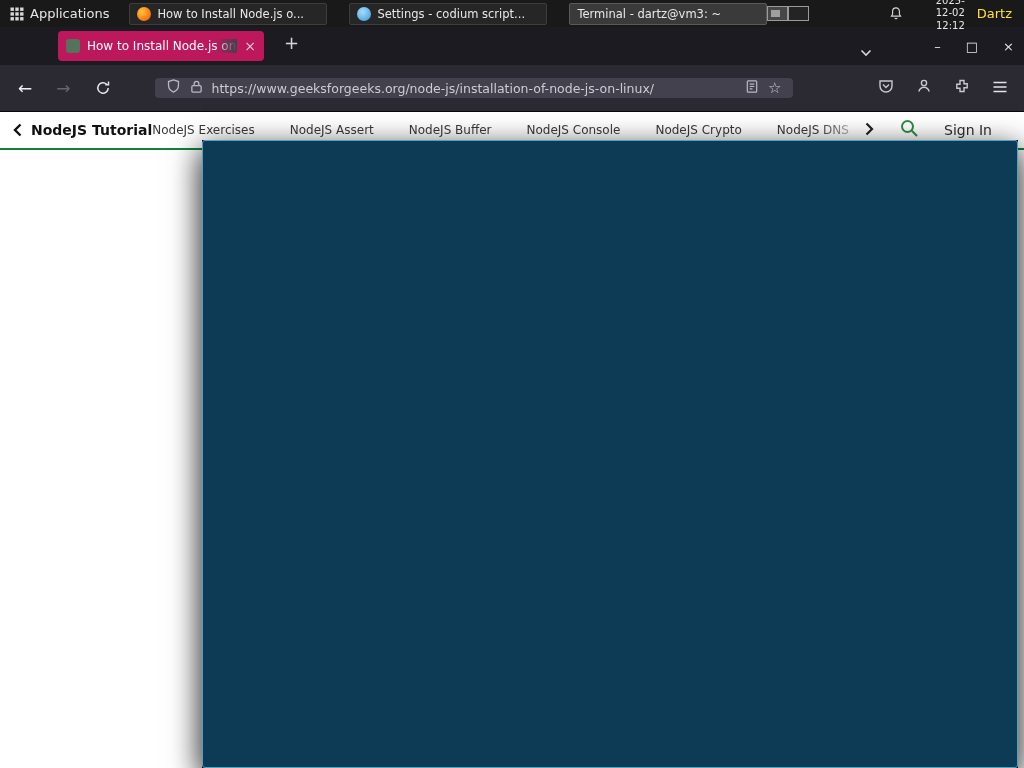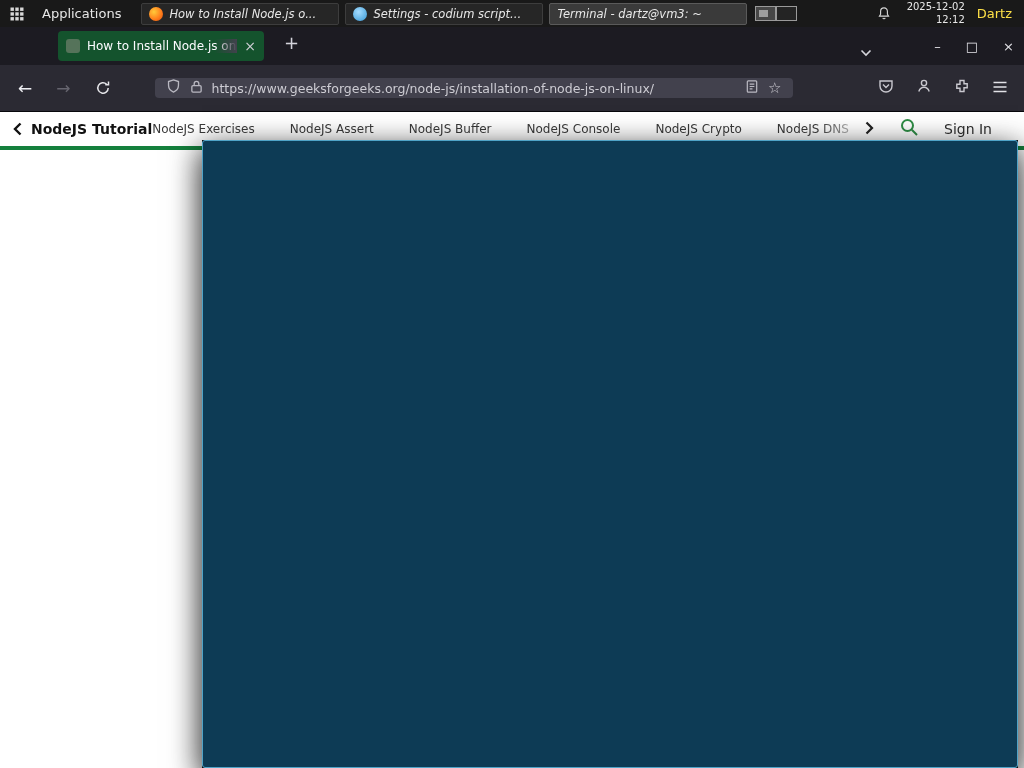--- a/index.html
+++ b/index.html
@@ -2,43 +2,43 @@
 <html><head>
 <meta charset="utf-8">
 <style>
   *{margin:0;padding:0;box-sizing:border-box;}
   html,body{width:1024px;height:768px;overflow:hidden;background:#fff;
     font-family:"DejaVu Sans","Liberation Sans",sans-serif;}
 
   
   .panel{position:absolute;left:0;top:0;width:1024px;height:27px;background:#191919;
     display:flex;align-items:center;color:#dcdcdc;z-index:200;}
-  .apps-btn{display:flex;align-items:center;gap:18px;height:100%;padding:0 12px 0 10px;font-size:13px;color:#e6e6e6;}
-  .taskbar{display:flex;align-items:center;gap:6px;margin-left:8px;height:100%;font-style:italic;}
+  .apps-btn{display:flex;align-items:center;gap:6px;height:100%;padding:0 12px 0 10px;font-size:13px;color:#e6e6e6;}
+  .taskbar{display:flex;align-items:center;gap:22px;margin-left:8px;height:100%;}
   .task-btn{width:198px;height:22px;background:#262626;border:1px solid #3d3d3d;border-radius:2px;
     display:flex;align-items:center;gap:6px;padding:0 7px;}
   .task-btn.active{background:#3a3a3a;border-color:#5a5a5a;}
   .task-title{font-size:11.5px;color:#e8e8e8;white-space:nowrap;overflow:hidden;flex:1;}
   .fav{width:14px;height:14px;flex:none;border-radius:50%;}
   .fav.firefox{background:radial-gradient(circle at 35% 35%,#ffca3a,#ff7a1a 60%,#d8510e);}
   .fav.settings{background:radial-gradient(circle at 40% 35%,#a5dcff,#3798d4);}
   .fav.terminal{border-radius:3px;background:#0d3b55;border:1px solid #4fa3c7;}
   .tray{margin-left:auto;display:flex;align-items:center;padding-right:6px;height:100%;}
   .pager{display:flex;margin-right:80px;}
   .pager .ws{width:21px;height:15px;border:1px solid #9a9a9a;background:#242424;position:relative;}
   .pager .ws.active{background:#474747;}
   .pager .ws.active::after{content:"";position:absolute;left:3px;top:3px;width:9px;height:7px;background:#9f9f9f;}
   .bell{margin-right:16px;display:flex;align-items:center;}
   .clock{font-size:10px;text-align:right;line-height:1.25;margin-right:12px;color:#e8e8e8;}
   .user{font-size:13px;margin-right:6px;color:#fde047;}
 
   
   .browser{position:absolute;left:0;top:27px;width:1024px;height:741px;background:#fff;}
   .tabstrip{height:38px;background:#1c1b22;position:relative;}
-  .tab{position:absolute;left:58px;top:4px;width:206px;height:30px;background:#14532d;border-radius:4px;
+  .tab{position:absolute;left:58px;top:4px;width:206px;height:30px;background:#be185d;border-radius:4px;
     display:flex;align-items:center;gap:7px;padding:0 8px;}
   .tab-fav{width:14px;height:14px;border-radius:3px;background:#55735a;flex:none;}
   .tab-title{flex:1;font-size:12px;color:#fbfbfe;white-space:nowrap;overflow:hidden;position:relative;}
   .tab-title::after{content:"";position:absolute;right:0;top:0;bottom:0;width:22px;
     background:linear-gradient(to right,rgba(66,65,77,0),#42414d);}
   .tab-close{color:#cfcfd6;font-size:14px;line-height:1;}
   .newtab{position:absolute;left:284px;top:7px;color:#d4d4db;font-size:18px;line-height:1;}
   .tabs-chevron{position:absolute;right:152px;top:15px;}
   .winctl{position:absolute;right:10px;top:0;height:38px;display:flex;align-items:center;gap:25px;
     color:#e2e2e7;font-size:13px;}
@@ -48,21 +48,21 @@
   .fwd{margin-left:24px;color:#66656f;}
   .reload{margin-left:24px;display:flex;}
   .urlbar{margin-left:44px;width:638px;height:20px;background:#42414d;border-radius:4px;
     display:flex;align-items:center;gap:9px;padding:0 11px;}
   .url-text{flex:1;font-size:12.5px;color:#cdccd3;white-space:nowrap;overflow:hidden;}
   .star{font-size:15px;color:#c9c8cf;line-height:1;}
   .tb-right{margin-left:auto;margin-right:16px;display:flex;align-items:center;gap:22px;}
 
   
   .sitenav{height:38px;background:#fff;display:flex;align-items:center;position:relative;
-    border-bottom:4px solid #15803d;}
+    border-bottom:2px solid #15803d;}
   .nav-back{margin-left:13px;display:flex;align-items:center;gap:9px;}
   .nav-current{font-weight:bold;color:#111;font-size:14px;white-space:nowrap;}
   .nav-links{display:flex;gap:35px;font-size:12px;color:#3a3a3a;
     white-space:nowrap;overflow:hidden;flex:1;}
   .nav-link{flex:none;}
   .nav-right{position:absolute;right:0;top:0;height:100%;display:flex;align-items:center;gap:25px;
     padding:0 32px 0 46px;background:linear-gradient(to right,rgba(255,255,255,0),#fff 24%);}
   .signin{font-size:14px;color:#2f2f2f;}
   .page-rest{flex:1;background:#fff;}
 

